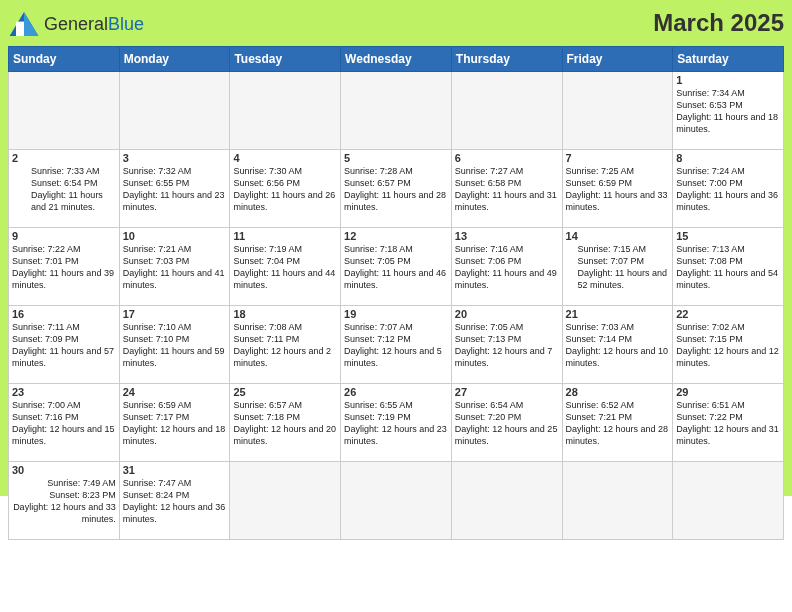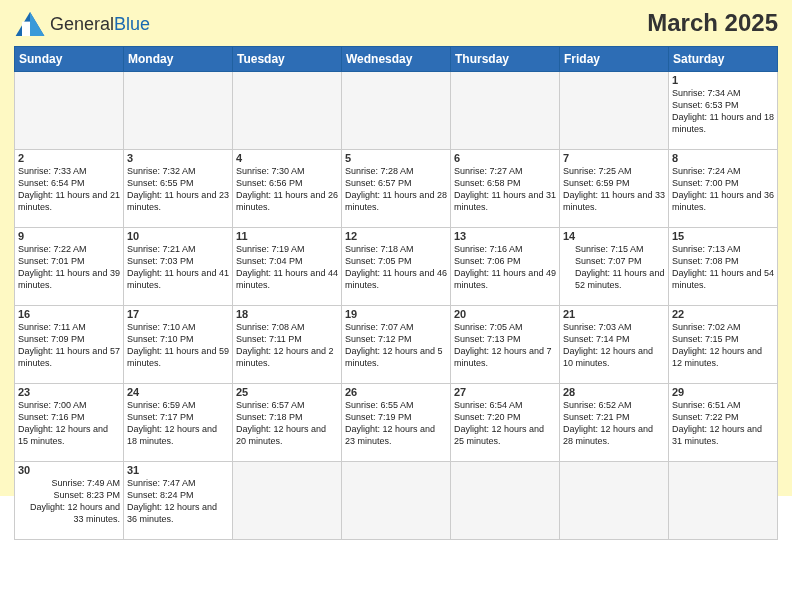--- a/index.html
+++ b/index.html
@@ -6,22 +6,22 @@
     body {
       font-family: Arial, sans-serif;
       background: #fff;
       width: 792px;
       height: 612px;
       overflow: hidden;
     }
     .page {
       width: 792px;
       height: 496px;
-      background: #fef9c3;
-      padding: 10px 14px;
+      background: #bef264;
+      padding: 10px 8px;
     }
     .header {
       display: flex;
       justify-content: space-between;
       align-items: flex-start;
       margin-bottom: 8px;
     }
     .logo {
       display: flex;
       align-items: center;
@@ -127,21 +127,21 @@
           <td>
             <span class="day-num">1</span>
             <div class="day-info" style="white-space: pre-line;">Sunrise: 7:34 AM
 Sunset: 6:53 PM
 Daylight: 11 hours and 18 minutes.</div>
           </td>
         </tr>
         <tr>
           <td>
             <span class="day-num">2</span>
-            <div class="day-info" style="white-space: pre-line;">Sunrise: 7:33 AM
+            <div class="day-info" style="white-space: pre-line; margin-left: 19px;">Sunrise: 7:33 AM
 Sunset: 6:54 PM
 Daylight: 11 hours and 21 minutes.</div>
           </td>
           <td>
             <span class="day-num">3</span>
             <div class="day-info" style="white-space: pre-line;">Sunrise: 7:32 AM
 Sunset: 6:55 PM
 Daylight: 11 hours and 23 minutes.</div>
           </td>
           <td>

